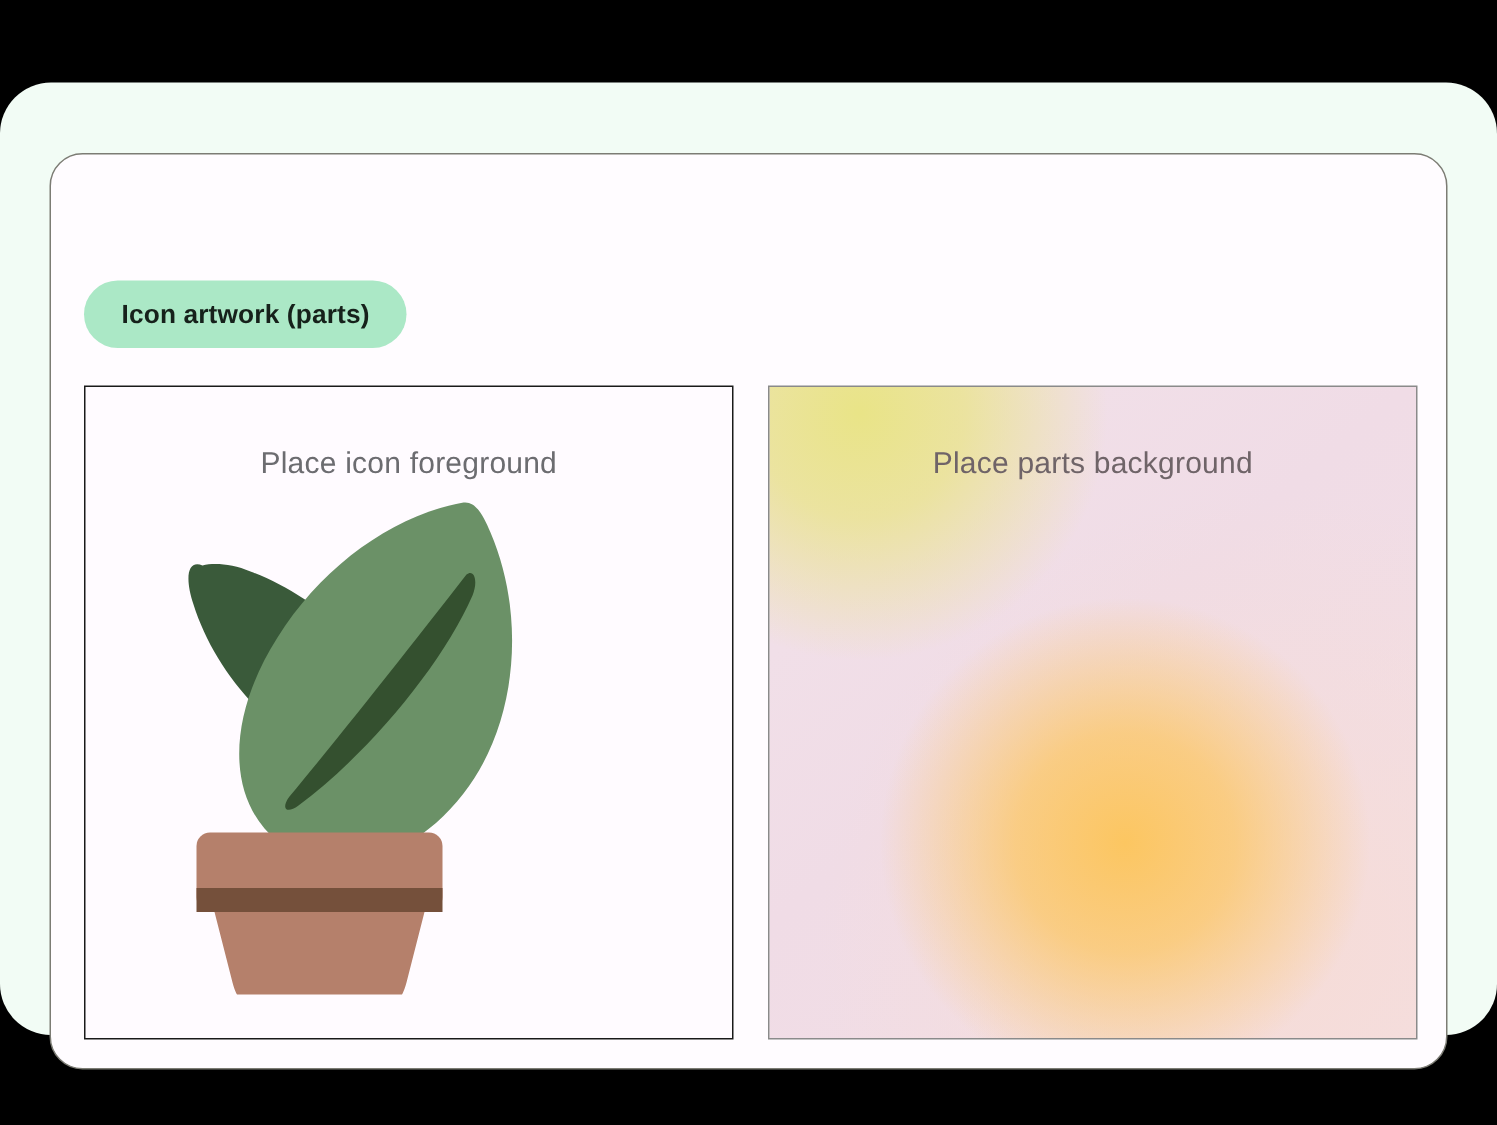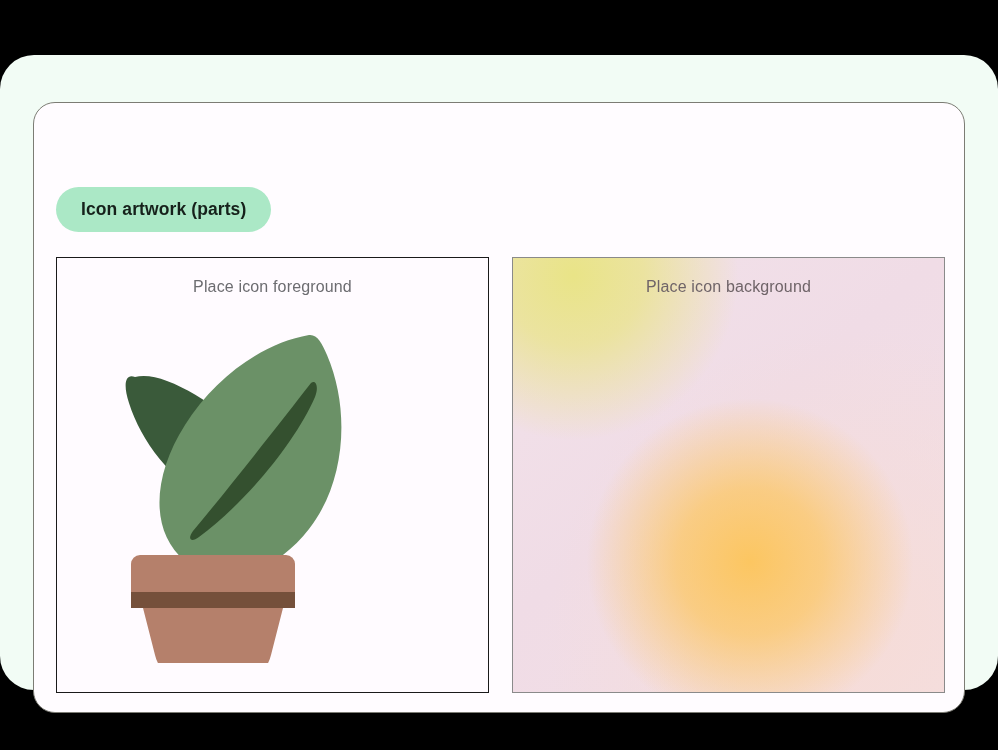--- a/index.html
+++ b/index.html
@@ -79,25 +79,25 @@
     overflow: hidden;
     background:
       radial-gradient(circle 250px at 14% 4%, #e9e487 0%, rgba(233,228,135,0.75) 28%, rgba(233,228,135,0.0) 66%),
       radial-gradient(circle 215px at 55% 70%, #fcc661 0%, rgba(252,198,97,0.72) 34%, rgba(252,198,97,0.0) 76%),
       radial-gradient(circle 420px at 78% 86%, #f6dcd7 0%, rgba(246,220,215,0.0) 72%),
       linear-gradient(140deg, #f2e2ea 0%, #f0dce6 45%, #f3dfe5 100%);
   }
 
   .panel-label {
     position: absolute;
-    top: 20px;
+    top: 40px;
     left: 0;
     width: 100%;
     text-align: center;
-    font-size: 16px;
+    font-size: 20px;
     color: #6c6c70;
     letter-spacing: 0.15px;
   }
   #panel-background .panel-label {
     color: #6f6468;
   }
 
   
   #plant-artwork {
     position: absolute;
@@ -134,17 +134,17 @@
           <rect x="8" y="222" width="164" height="52" rx="9" fill="#b5806b"></rect>
 
           <rect x="8" y="259" width="164" height="16" fill="#75503b"></rect>
 
           <path d="M20 275 L160 275 L148 322 C 144 338, 132 348, 114 348 L66 348 C 48 348, 36 338, 32 322 Z" fill="#b5806b"></path>
         </svg>
       </div>
     </div>
 
     <div class="panel" id="panel-background">
-      <div class="panel-label">Place icon background</div>
+      <div class="panel-label">Place parts background</div>
     </div>
 
   </div>
 </div>
 
 </body></html>

